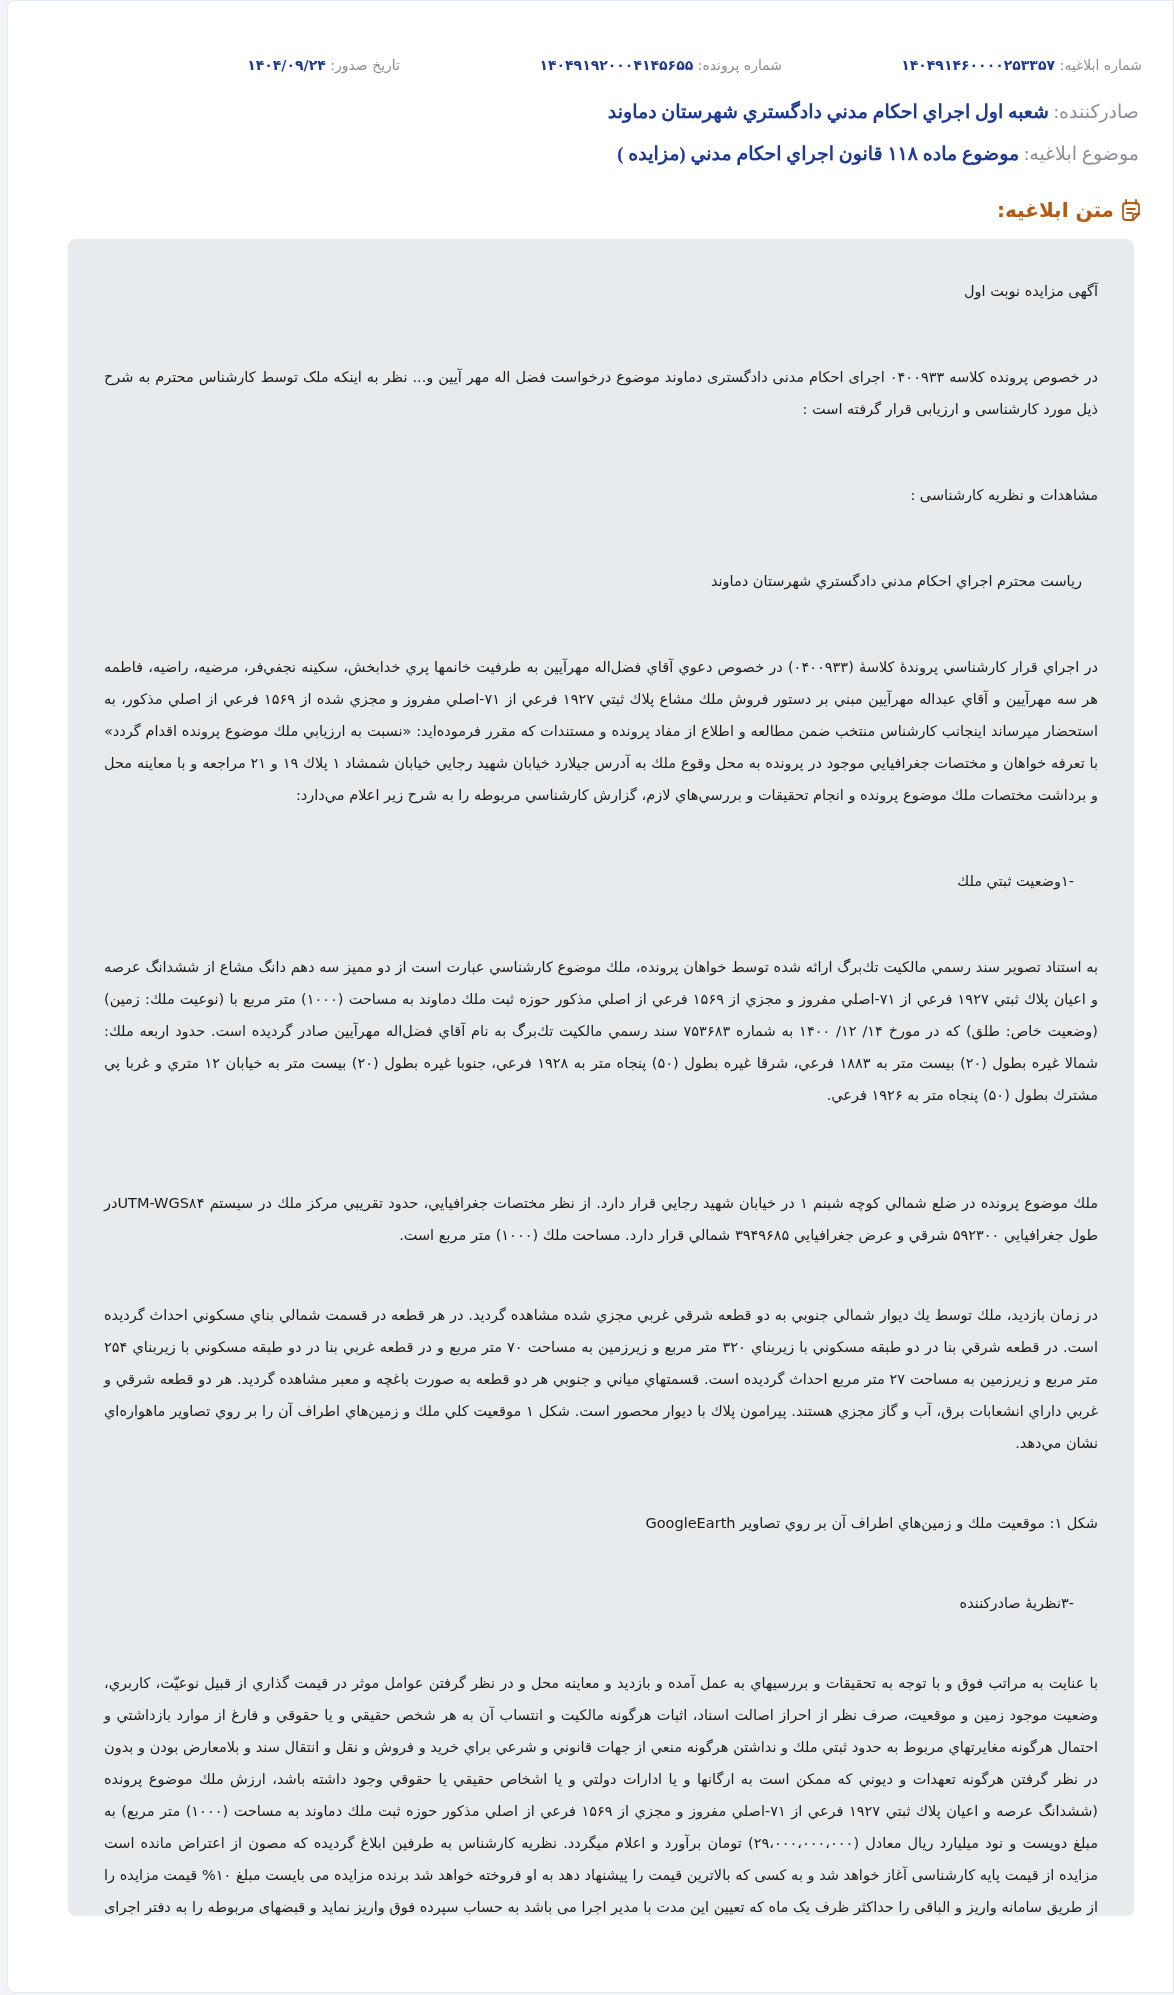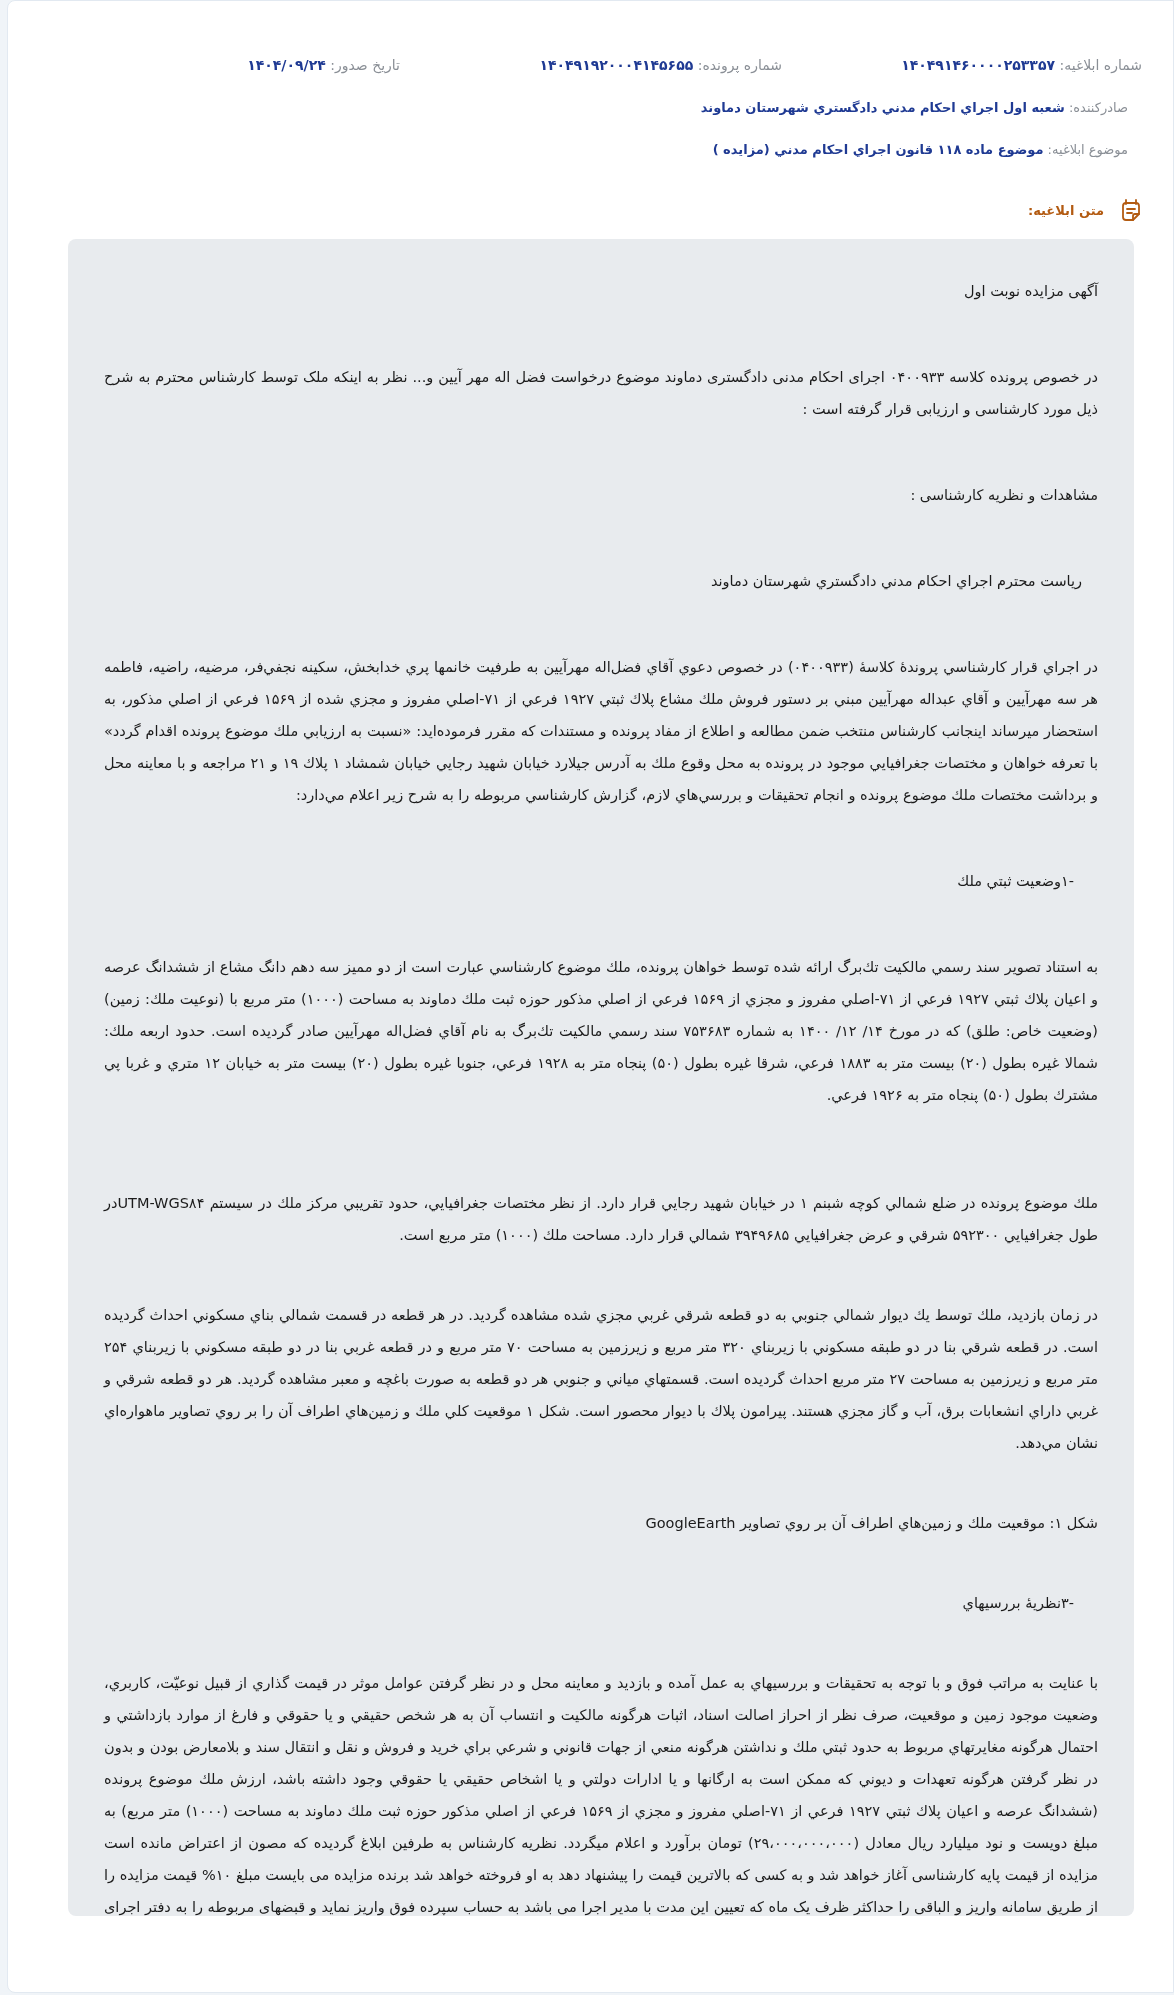--- a/index.html
+++ b/index.html
@@ -42,42 +42,43 @@
       color: #1f3a93;
       font-weight: bold;
       font-size: 14px;
     }
     #meta-notice { right: 0; }
     #meta-case { right: 360px; }
     #meta-date { right: 742px; }
 
     .meta-line {
       position: absolute;
-      right: 45px;
-      font-size: 13px;
+      right: 34px;
+      font-size: 19px;
       color: #8a8f96;
       white-space: nowrap;
+      font-family: Liberation Serif, serif;
     }
     .meta-line .val {
       color: #1f3a93;
       font-weight: bold;
     }
     #issuer-line { top: 99px; }
     #subject-line { top: 141px; }
 
     .section-title {
       position: absolute;
       top: 197px;
       right: 31px;
       display: flex;
       align-items: center;
-      gap: 16px;
+      gap: 6px;
       color: #b35b12;
       font-weight: bold;
-      font-size: 13px;
+      font-size: 20px;
     }
     .section-title svg { display: block; }
 
     .panel {
       position: absolute;
       top: 238px;
       left: 60px;
       width: 1066px;
       height: 1677px;
       background: #e8ebee;
@@ -180,21 +181,21 @@
       <div class="gap-m"></div>
       <p>به استناد تصوير سند رسمي مالكيت تك‌برگ ارائه شده توسط خواهان پرونده، ملك موضوع كارشناسي عبارت است از دو مميز سه دهم دانگ مشاع از ششدانگ عرصه و اعيان پلاك ثبتي ۱۹۲۷ فرعي از ۷۱-اصلي مفروز و مجزي از ۱۵۶۹ فرعي از اصلي مذكور حوزه ثبت ملك دماوند به مساحت (۱۰۰۰) متر مربع با (نوعيت ملك: زمين) (وضعيت خاص: طلق) كه در مورخ ۱۴/ ۱۲/ ۱۴۰۰ به شماره ۷۵۳۶۸۳ سند رسمي مالكيت تك‌برگ به نام آقاي فضل‌اله مهرآيين صادر گرديده است. حدود اربعه ملك: شمالا غيره بطول (۲۰) بيست متر به ۱۸۸۳ فرعي، شرقا غيره بطول (۵۰) پنجاه متر به ۱۹۲۸ فرعي، جنوبا غيره بطول (۲۰) بيست متر به خيابان ۱۲ متري و غربا پي مشترك بطول (۵۰) پنجاه متر به ۱۹۲۶ فرعي.</p>
       <div class="gap-m"></div>
       <div class="gap-m"></div>
       <p>ملك موضوع پرونده در ضلع شمالي كوچه شبنم ۱ در خيابان شهيد رجايي قرار دارد. از نظر مختصات جغرافيايي، حدود تقريبي مركز ملك در سيستم UTM-WGS۸۴در طول جغرافيايي ۵۹۲۳۰۰ شرقي و عرض جغرافيايي ۳۹۴۹۶۸۵ شمالي قرار دارد. مساحت ملك (۱۰۰۰) متر مربع است.</p>
       <div class="gap-s"></div>
       <p>در زمان بازديد، ملك توسط يك ديوار شمالي جنوبي به دو قطعه شرقي غربي مجزي شده مشاهده گرديد. در هر قطعه در قسمت شمالي بناي مسكوني احداث گرديده است. در قطعه شرقي بنا در دو طبقه مسكوني با زيربناي ۳۲۰ متر مربع و زيرزمين به مساحت ۷۰ متر مربع و در قطعه غربي بنا در دو طبقه مسكوني با زيربناي ۲۵۴ متر مربع و زيرزمين به مساحت ۲۷ متر مربع احداث گرديده است. قسمتهاي مياني و جنوبي هر دو قطعه به صورت باغچه و معبر مشاهده گرديد. هر دو قطعه شرقي و غربي داراي انشعابات برق، آب و گاز مجزي هستند. پيرامون پلاك با ديوار محصور است. شكل ۱ موقعيت كلي ملك و زمين‌هاي اطراف آن را بر روي تصاوير ماهواره‌اي نشان مي‌دهد.</p>
       <div class="gap-s"></div>
       <p>شكل ۱: موقعيت ملك و زمين‌هاي اطراف آن بر روي تصاوير GoogleEarth</p>
       <div class="gap-s"></div>
-      <p class="indent2">-۳نظريۀ بررسيهاي</p>
+      <p class="indent2">-۳نظريۀ صادرکننده</p>
       <div class="gap-s"></div>
       <p>با عنايت به مراتب فوق و با توجه به تحقيقات و بررسيهاي به عمل آمده و بازديد و معاينه محل و در نظر گرفتن عوامل موثر در قيمت گذاري از قبيل نوعيّت، كاربري، وضعيت موجود زمين و موقعيت، صرف نظر از احراز اصالت اسناد، اثبات هرگونه مالكيت و انتساب آن به هر شخص حقيقي و يا حقوقي و فارغ از موارد بازداشتي و احتمال هرگونه مغايرتهاي مربوط به حدود ثبتي ملك و نداشتن هرگونه منعي از جهات قانوني و شرعي براي خريد و فروش و نقل و انتقال سند و بلامعارض بودن و بدون در نظر گرفتن هرگونه تعهدات و ديوني كه ممكن است به ارگانها و يا ادارات دولتي و يا اشخاص حقيقي يا حقوقي وجود داشته باشد، ارزش ملك موضوع پرونده (ششدانگ عرصه و اعيان پلاك ثبتي ۱۹۲۷ فرعي از ۷۱-اصلي مفروز و مجزي از ۱۵۶۹ فرعي از اصلي مذكور حوزه ثبت ملك دماوند به مساحت (۱۰۰۰) متر مربع) به مبلغ دويست و نود ميليارد ريال معادل (۲۹،۰۰۰،۰۰۰،۰۰۰) تومان برآورد و اعلام ميگردد. نظریه کارشناس به طرفین ابلاغ گردیده که مصون از اعتراض مانده است مزایده از قیمت پایه کارشناسی آغاز خواهد شد و به کسی که بالاترین قیمت را پیشنهاد دهد به او فروخته خواهد شد برنده مزایده می بایست مبلغ ۱۰% قیمت مزایده را از طریق سامانه واریز و  الباقی را حداکثر ظرف یک ماه که تعیین این مدت با مدیر اجرا می باشد به حساب سپرده فوق واریز نماید و قبضهای مربوطه را به دفتر اجرای احکام مدنی دماوند تحویل نمایند و در غیر اینصورت و عدم واریز مابقی مبلغ مذکور ده درصد واریزی را به نفع دولت ضبط خواهد شد وقت مزایده  ۱۴۰۴/۱۰/۲۰ ساعت ۸ صبح تعیین گردید طالبین جهت اطلاعات بیشتر ۵ روز قبل از شروع مزایده می توانند به دفتر اجرای احکام مدنی دادگستری دماوند مراجعه نمایند .درضمن شرکت در مزایده فقط از طریق نشانی  www.setadiran.irامکان پذیر میباشد.</p>
       <div class="gap-l"></div>
       <p>استان تهران - شهرستان دماوند - گيلاوند - ميدان جهاد - بلوار آيت اله بهشتي - روبروي امامزاده محمد - تلفن:۱- ۷۶۳۴۲۶۰۰ كدپستي:۳۹۷۱۷۳۷۱۸۱</p>
     </div>
   </div>
 
 </div>
 
 </body></html>

